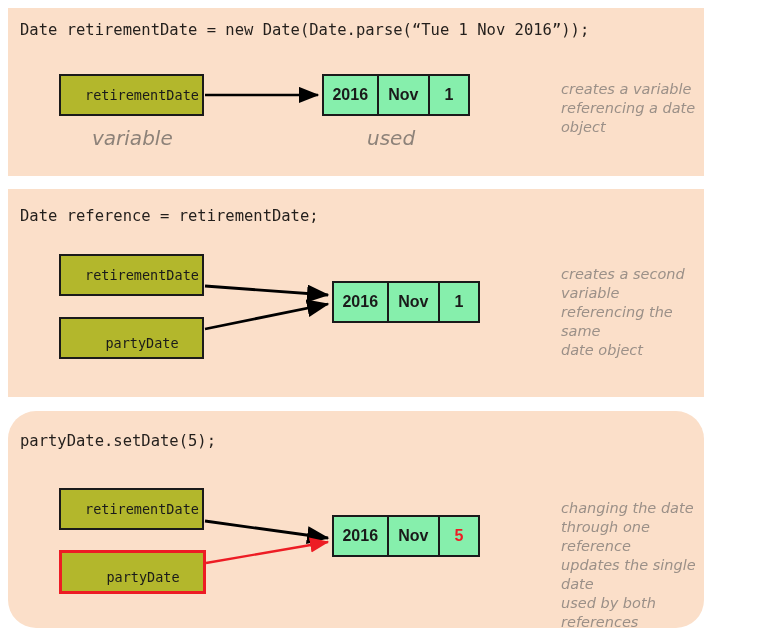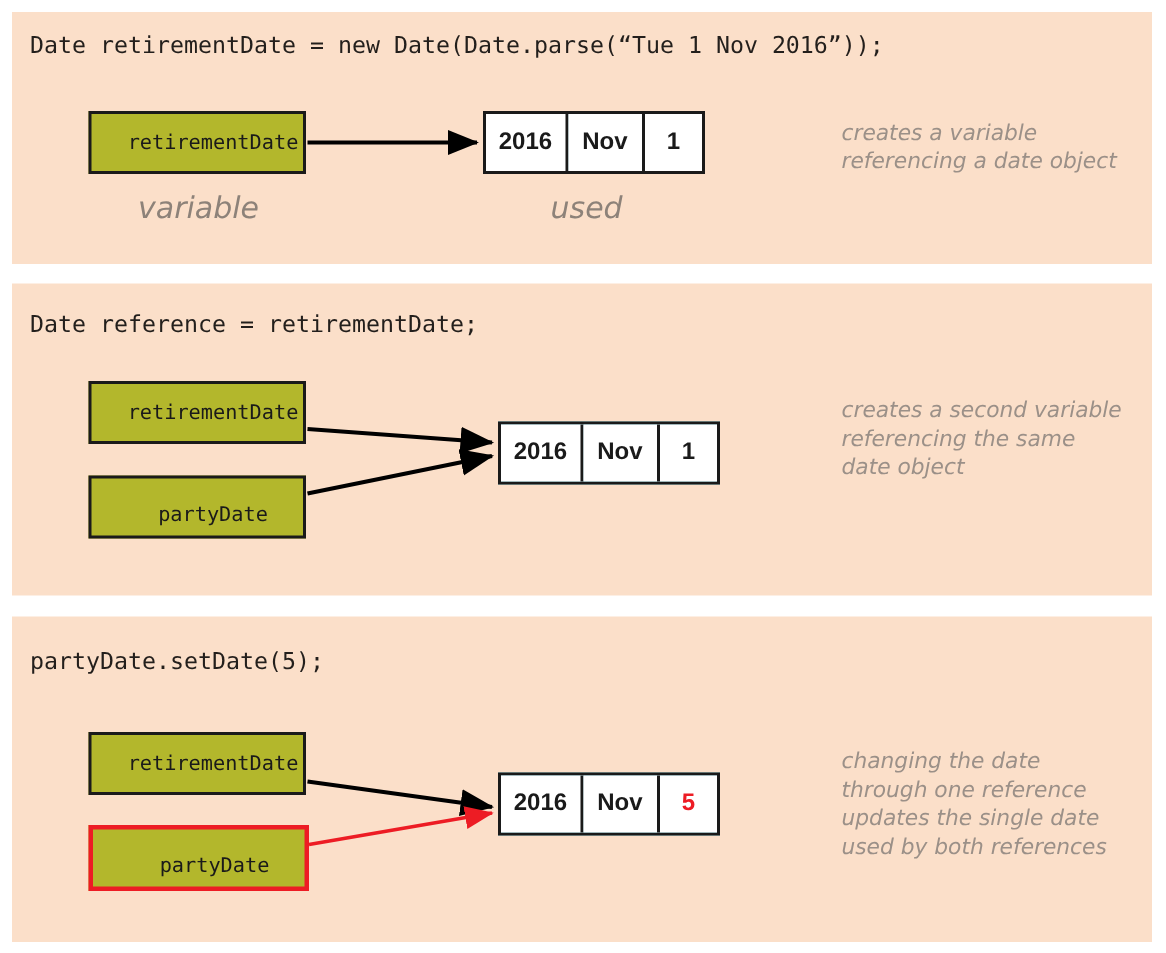--- a/index.html
+++ b/index.html
@@ -5,26 +5,26 @@
 <style>
   html,body{margin:0;padding:0;}
   body{
     width:777px;height:635px;background:#ffffff;
     font-family:"Liberation Sans",sans-serif;
     overflow:hidden;position:relative;
   }
   .sheet{position:absolute;left:0;top:0;width:777px;height:635px;}
 
   .panel{
-    position:absolute;left:8px;width:760px;
+    position:absolute;left:8px;width:696px;
     background:#fbdfc9;
   }
   #panel-0{top:8px;height:168px;}
   #panel-1{top:189px;height:208px;}
-  #panel-2{top:411px;height:217px;}
+  #panel-2{top:411px;height:217px;border-radius:28px;}
 
   .code-line{
     position:absolute;left:12px;
     font-family:"DejaVu Sans Mono","Liberation Mono",monospace;
     font-size:15.5px;
     color:#231f1c;
     letter-spacing:0px;
     white-space:pre;
   }
   #panel-0 .code-line{top:13px;}
@@ -55,21 +55,21 @@
     background:#72c9d8;
   }
   .datecell{
     border-right:2px solid #1a1a1a;
     box-sizing:border-box;
     display:flex;align-items:center;justify-content:center;
     font-family:"Liberation Sans",sans-serif;
     font-weight:bold;
     font-size:16px;
     color:#1a1a1a;
-    background:#ffffff;
+    background:#86efac;
   }
   .datecell:last-child{border-right:none;}
   .datecell.red{color:#ed1c24;}
 
   
   .caption{
     position:absolute;
     font-family:"DejaVu Sans","Liberation Sans",sans-serif;
     font-style:italic;
     font-size:20px;

